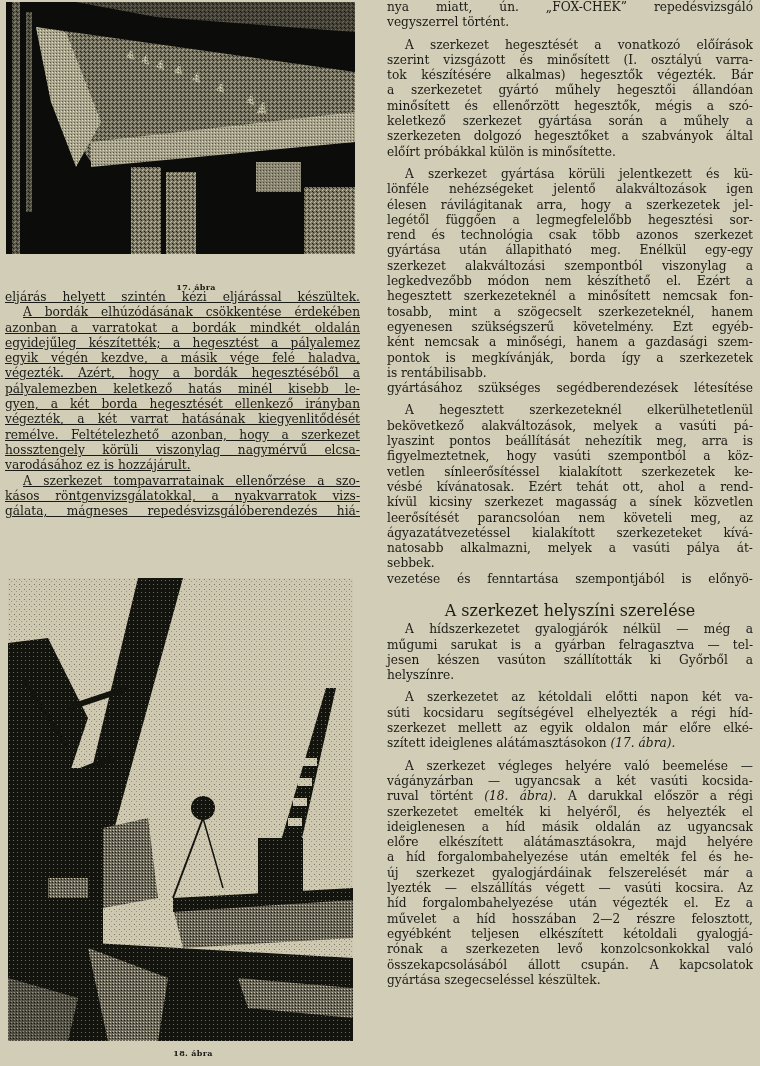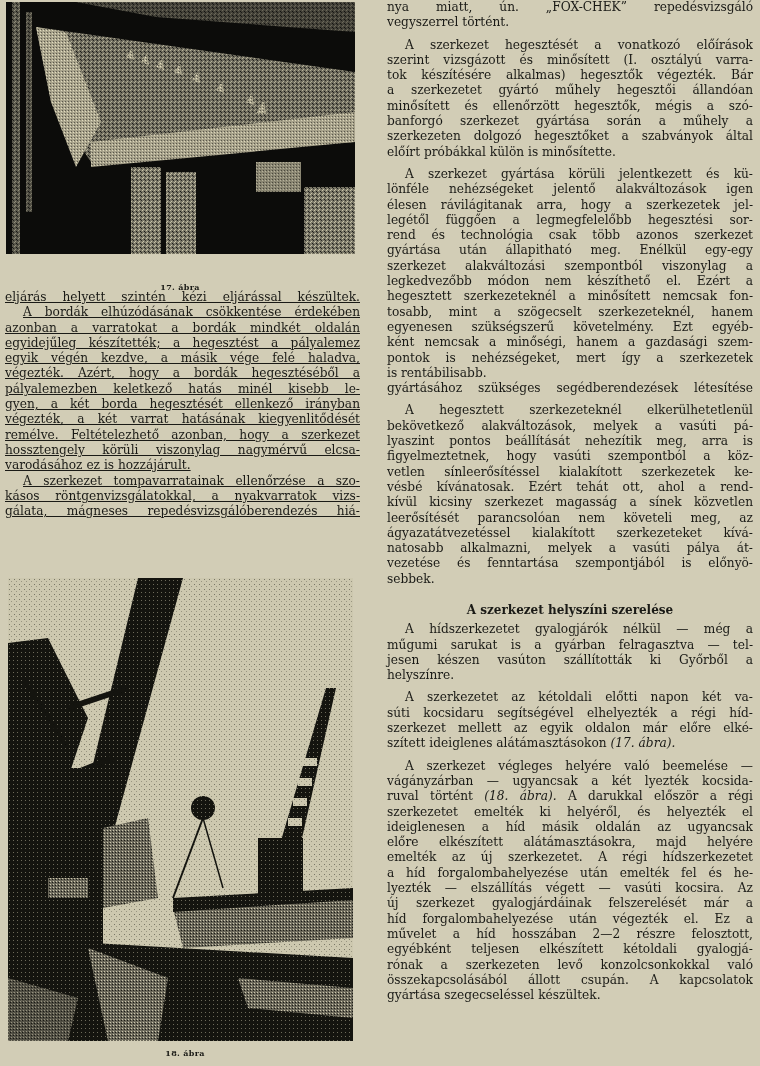--- a/index.html
+++ b/index.html
@@ -14,33 +14,33 @@
   .col-right { position:absolute; left:380px; top:0; width:380px; height:1066px; }
   .photo {
     position:absolute; background:#0c0c0a; overflow:hidden;
   }
   .photo1 { left:6px; top:2px; width:349px; height:252px; }
   .photo2 { left:8px; top:578px; width:345px; height:463px; background:#c9c4ac; }
   .caption {
     position:absolute; font-size:8px; font-weight:bold; text-align:center;
     letter-spacing:0.3px; color:#1a1a16;
   }
-  .cap1 { left:0; width:360px; top:282px; }
-  .cap2 { left:0; width:370px; top:1048px; }
+  .cap1 { left:0; width:360px; top:282px;padding-left:16px; }
+  .cap2 { left:8px; width:370px; top:1048px; }
   .text {
     position:absolute;
     font-size:12.2px; line-height:15.3px;
     text-align:justify; hyphens:manual;
   }
   .left-text { left:5px; top:290px; width:355px;text-decoration:underline; }
   .right-text { left:7px; top:0px; width:366px; }
   .text p { margin:0; }
   .gap { margin-top:7px !important; }
   .heading {
-    text-align:center; font-weight:bold; font-size:12px;
+    text-align:center; font-weight:normal; font-size:16px;
     margin:16px 0 4px 0 !important; text-indent:0 !important;
   }
   .line { display:block; text-align:justify; text-align-last:justify; white-space:nowrap; }
   .line.last { text-align-last:left; }
   .line.ind { padding-left:18px; }
   em { }
   svg { display:block; }
 </style>
 </head>
 <body>
@@ -178,81 +178,80 @@
     <p>
       <span class="line">nya miatt, ún. „FOX-CHEK” repedésvizsgáló</span>
       <span class="line last">vegyszerrel történt.</span>
     </p>
     <p class="gap">
       <span class="line ind">A szerkezet hegesztését a vonatkozó előírások</span>
       <span class="line">szerint vizsgázott és minősített (I. osztályú varra-</span>
       <span class="line">tok készítésére alkalmas) hegesztők végezték. Bár</span>
       <span class="line">a szerkezetet gyártó műhely hegesztői állandóan</span>
       <span class="line">minősített és ellenőrzött hegesztők, mégis a szó-</span>
-      <span class="line">banforgó szerkezet gyártása során a műhely a</span>
+      <span class="line">keletkező szerkezet gyártása során a műhely a</span>
       <span class="line">szerkezeten dolgozó hegesztőket a szabványok által</span>
       <span class="line last">előírt próbákkal külön is minősítette.</span>
     </p>
     <p class="gap">
       <span class="line ind">A szerkezet gyártása körüli jelentkezett és kü-</span>
       <span class="line">lönféle nehézségeket jelentő alakváltozások igen</span>
       <span class="line">élesen rávilágitanak arra, hogy a szerkezetek jel-</span>
       <span class="line">legétől függően a legmegfelelőbb hegesztési sor-</span>
       <span class="line">rend és technológia csak több azonos szerkezet</span>
       <span class="line">gyártása után állapitható meg. Enélkül egy-egy</span>
       <span class="line">szerkezet alakváltozási szempontból viszonylag a</span>
       <span class="line">legkedvezőbb módon nem készíthető el. Ezért a</span>
       <span class="line">hegesztett szerkezeteknél a minősített nemcsak fon-</span>
       <span class="line">tosabb, mint a szögecselt szerkezeteknél, hanem</span>
       <span class="line">egyenesen szükségszerű követelmény. Ezt egyéb-</span>
       <span class="line">ként nemcsak a minőségi, hanem a gazdasági szem-</span>
-      <span class="line">pontok is nehézségeket, mert így a szerkezetek</span>
+      <span class="line">pontok is megkívánják, borda így a szerkezetek</span>
       <span class="line last">is rentábilisabb.</span>
       <span class="line">gyártásához szükséges segédberendezések létesítése</span>
     </p>
     <p class="gap">
       <span class="line ind">A hegesztett szerkezeteknél elkerülhetetlenül</span>
       <span class="line">bekövetkező alakváltozások, melyek a vasúti pá-</span>
       <span class="line">lyaszint pontos beállítását nehezítik meg, arra is</span>
       <span class="line">figyelmeztetnek, hogy vasúti szempontból a köz-</span>
       <span class="line">vetlen sínleerősítéssel kialakított szerkezetek ke-</span>
       <span class="line">vésbé kívánatosak. Ezért tehát ott, ahol a rend-</span>
       <span class="line">kívül kicsiny szerkezet magasság a sínek közvetlen</span>
       <span class="line">leerősítését parancsolóan nem követeli meg, az</span>
       <span class="line">ágyazatátvezetéssel kialakított szerkezeteket kívá-</span>
       <span class="line">natosabb alkalmazni, melyek a vasúti pálya át-</span>
+      <span class="line last">sebbek.</span>
       <span class="line">vezetése és fenntartása szempontjából is előnyö-</span>
-      <span class="line last">sebbek.</span>
     </p>
 
     <p class="heading">A szerkezet helyszíni szerelése</p>
 
     <p>
       <span class="line ind">A hídszerkezetet gyalogjárók nélkül — még a</span>
       <span class="line">műgumi sarukat is a gyárban felragasztva — tel-</span>
       <span class="line">jesen készen vasúton szállították ki Győrből a</span>
       <span class="line last">helyszínre.</span>
     </p>
     <p class="gap">
       <span class="line ind">A szerkezetet az kétoldali előtti napon két va-</span>
       <span class="line">súti kocsidaru segítségével elhelyezték a régi híd-</span>
       <span class="line">szerkezet mellett az egyik oldalon már előre elké-</span>
       <span class="line last"><span>szített ideiglenes alátámasztásokon</span> <em>(17. ábra).</em></span>
     </p>
     <p class="gap">
       <span class="line ind">A szerkezet végleges helyére való beemelése —</span>
-      <span class="line">vágányzárban — ugyancsak a két lyezték kocsida-</span>
+      <span class="line">vágányzárban — ugyancsak a két vasúti kocsida-</span>
       <span class="line"><span>ruval történt</span> <em>(18. ábra).</em> <span>A darukkal először a régi</span></span>
       <span class="line">szerkezetet emelték ki helyéről, és helyezték el</span>
       <span class="line">ideiglenesen a híd másik oldalán az ugyancsak</span>
       <span class="line">előre elkészített alátámasztásokra, majd helyére</span>
-      <span class="line">emelték az új szerkezetet. A régi hídszerkezetet</span>
       <span class="line">a híd forgalombahelyezése után emelték fel és he-</span>
+      <span class="line">új szerkezet gyalogjárdáinak felszerelését már a</span>
       <span class="line">lyezték — elszállítás végett — vasúti kocsira. Az</span>
-      <span class="line">új szerkezet gyalogjárdáinak felszerelését már a</span>
       <span class="line">híd forgalombahelyezése után végezték el. Ez a</span>
       <span class="line">művelet a híd hosszában 2—2 részre felosztott,</span>
       <span class="line">egyébként teljesen elkészített kétoldali gyalogjá-</span>
       <span class="line">rónak a szerkezeten levő konzolcsonkokkal való</span>
       <span class="line">összekapcsolásából állott csupán. A kapcsolatok</span>
       <span class="line last">gyártása szegecseléssel készültek.</span>
     </p>
   </div>
 </div>
 

